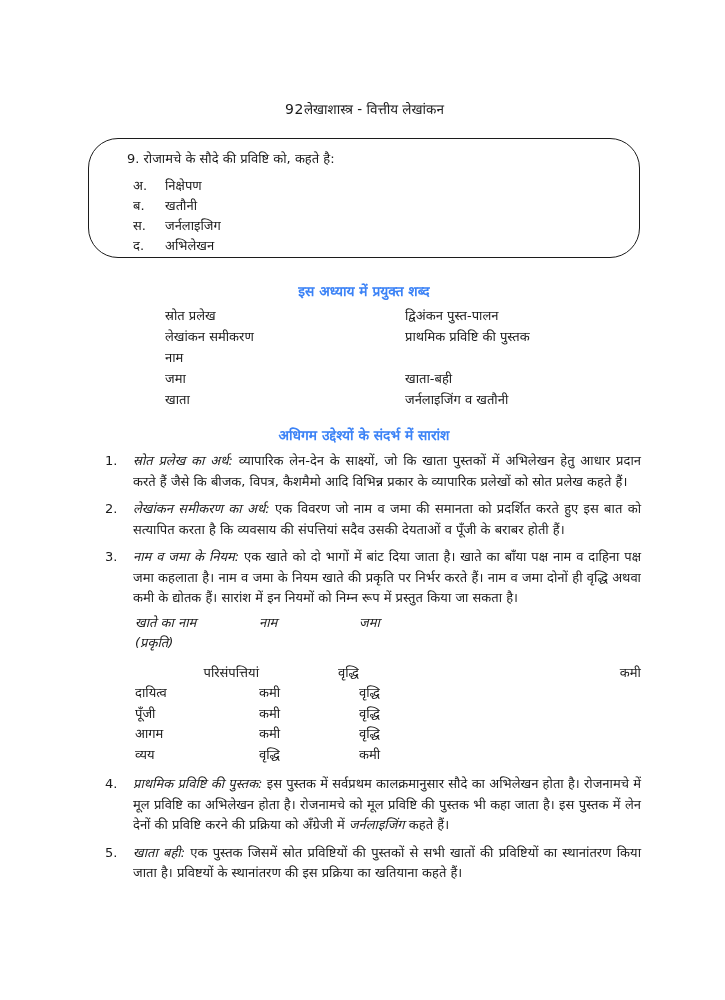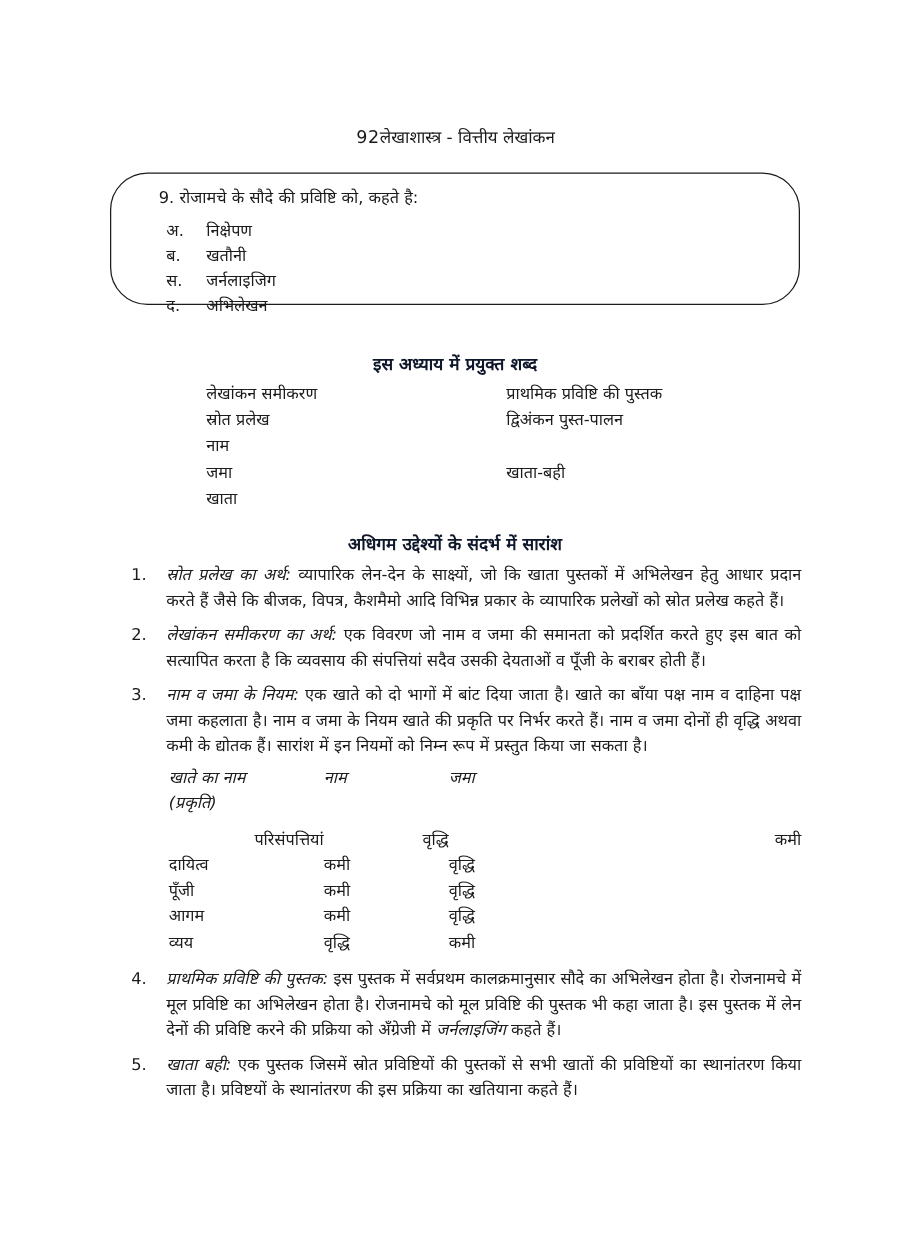--- a/index.html
+++ b/index.html
@@ -15,36 +15,36 @@
   
   .header {
     position: absolute; top: 100px; left: 88px; right: 84px;
     display: flex; justify-content: center; align-items: baseline;
     font-size: 13.5px;
   }
   .header .pageno { font-size: 14px; letter-spacing: 0.5px; }
 
   
   .qbox {
-    position: absolute; top: 138px; left: 88px; width: 552px; height: 106px;
+    position: absolute; top: 138px; left: 88px; width: 552px; height: 120px;
     box-sizing: border-box;
     border: 1.6px solid #1c1c1c;
     border-radius: 30px;
     padding: 11px 20px 0 38px;
   }
   .qbox .question { font-size: 13px; line-height: 18px; }
   .qbox .options { margin-top: 8px; margin-left: 6px; }
   .opt { display: flex; font-size: 13px; line-height: 20px; }
   .opt .opt-letter { width: 32px; flex: 0 0 32px; }
 
   
   .center-heading {
     position: absolute; left: 88px; width: 552px;
     margin: 0; text-align: center;
-    font-size: 13.8px; font-weight: bold; color: #0f172a;
+    font-size: 13.8px; font-weight: bold; color: #3b82f6;
   }
   .h-terms { top: 281px; }
   .h-summary { top: 425px; }
 
   
   .terms { position: absolute; top: 305px; left: 165px; width: 470px; }
   .term-row { display: flex; font-size: 13px; line-height: 21px; }
   .term-left { flex: 0 0 240px; }
   .term-right { flex: 1; }
 
@@ -93,36 +93,37 @@
         <span class="opt-letter">द.</span>
         <span class="opt-label">अभिलेखन</span>
       </div>
     </div>
   </div>
 
   <h2 class="center-heading h-terms">इस अध्याय में प्रयुक्त शब्द</h2>
 
   <div class="terms">
     <div class="term-row">
+      <span class="term-left">स्रोत प्रलेख</span>
+      <span class="term-right">द्विअंकन पुस्त-पालन</span>
+    </div>
+    <div class="term-row">
       <span class="term-left">लेखांकन समीकरण</span>
       <span class="term-right">प्राथमिक प्रविष्टि की पुस्तक</span>
     </div>
     <div class="term-row">
-      <span class="term-left">स्रोत प्रलेख</span>
-      <span class="term-right">द्विअंकन पुस्त-पालन</span>
-    </div>
-    <div class="term-row">
       <span class="term-left">नाम</span>
     </div>
     <div class="term-row">
       <span class="term-left">जमा</span>
       <span class="term-right">खाता-बही</span>
     </div>
     <div class="term-row">
       <span class="term-left">खाता</span>
+      <span class="term-right">जर्नलाइजिंग व खतौनी</span>
     </div>
   </div>
 
   <h2 class="center-heading h-summary">अधिगम उद्देश्यों के संदर्भ में सारांश</h2>
 
   <div class="summary">
 
     <div class="sum-item">
       <span class="sum-num">1.</span>
       <div class="sum-body">

